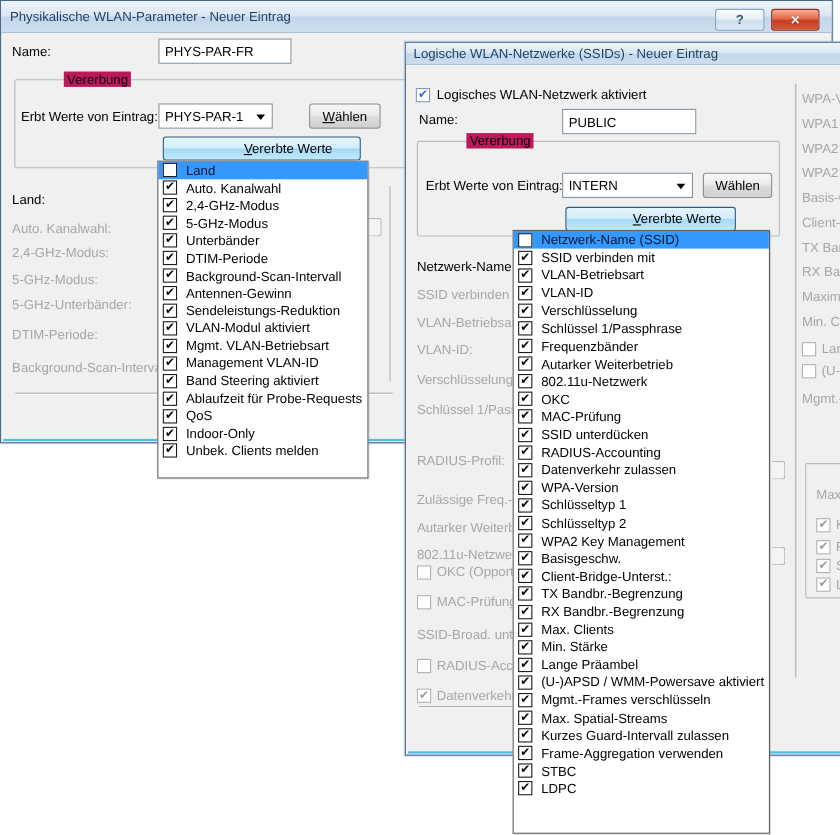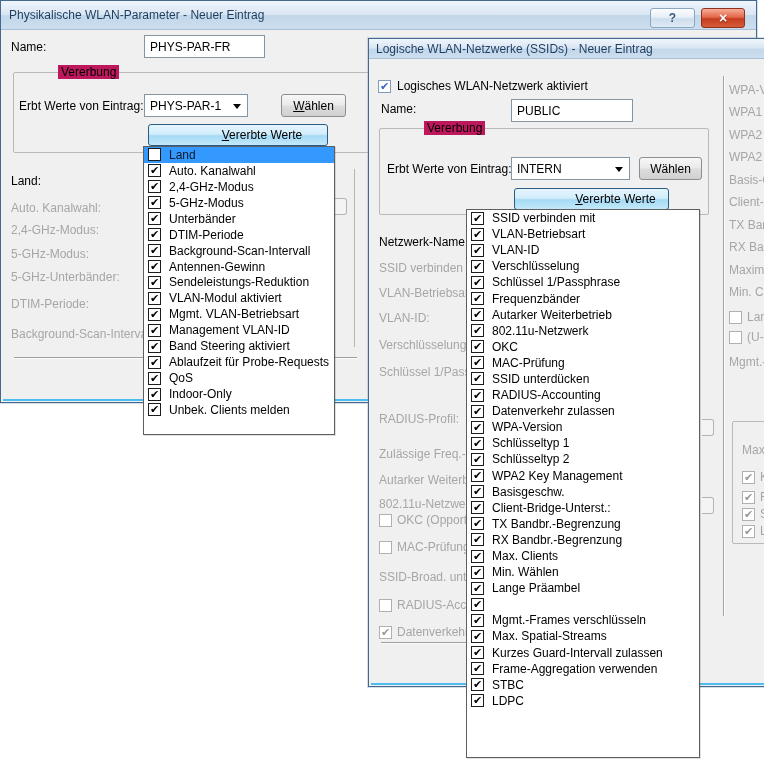--- a/index.html
+++ b/index.html
@@ -377,20 +377,24 @@
         <span>Indoor-Only</span>
       </div>
       <div class="dd-row checked">
         <span class="cb"></span>
         <span>Unbek. Clients melden</span>
       </div>
     </div>
 
   <div class="dd" style="--rh:16.1px;left:466px;top:209px;width:234px;height:549px;">
 
+      <div class="dd-row selected">
+        <span class="cb"></span>
+        <span>Netzwerk-Name (SSID)</span>
+      </div>
       <div class="dd-row checked">
         <span class="cb"></span>
         <span>SSID verbinden mit</span>
       </div>
       <div class="dd-row checked">
         <span class="cb"></span>
         <span>VLAN-Betriebsart</span>
       </div>
       <div class="dd-row checked">
         <span class="cb"></span>
@@ -467,28 +471,29 @@
       <div class="dd-row checked">
         <span class="cb"></span>
         <span>RX Bandbr.-Begrenzung</span>
       </div>
       <div class="dd-row checked">
         <span class="cb"></span>
         <span>Max. Clients</span>
       </div>
       <div class="dd-row checked">
         <span class="cb"></span>
-        <span>Min. Wählen</span>
+        <span>Min. Stärke</span>
       </div>
       <div class="dd-row checked">
         <span class="cb"></span>
         <span>Lange Präambel</span>
       </div>
       <div class="dd-row checked">
         <span class="cb"></span>
+        <span>(U-)APSD / WMM-Powersave aktiviert</span>
       </div>
       <div class="dd-row checked">
         <span class="cb"></span>
         <span>Mgmt.-Frames verschlüsseln</span>
       </div>
       <div class="dd-row checked">
         <span class="cb"></span>
         <span>Max. Spatial-Streams</span>
       </div>
       <div class="dd-row checked">

